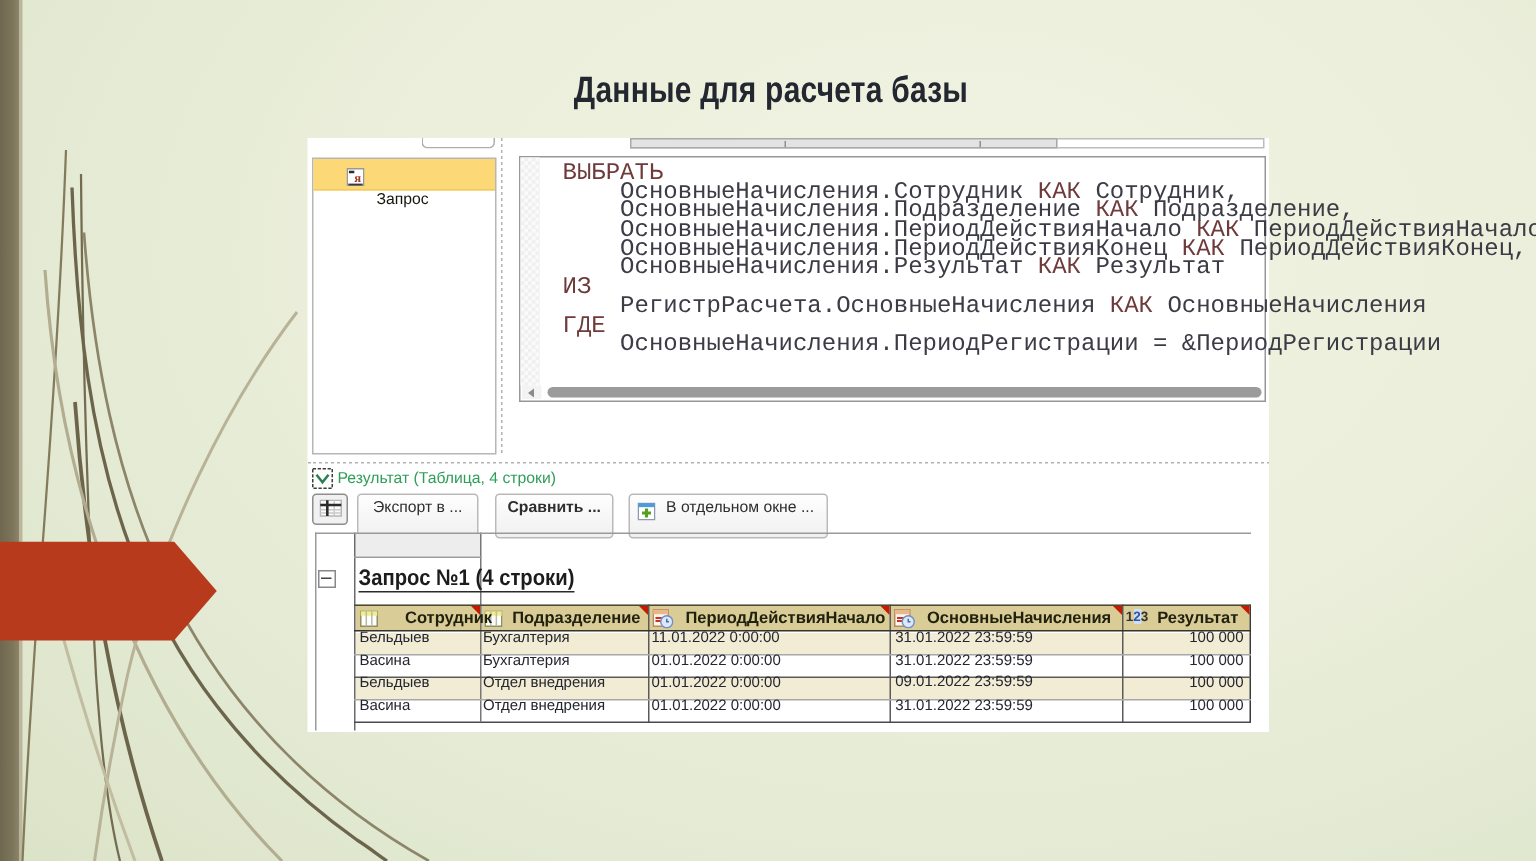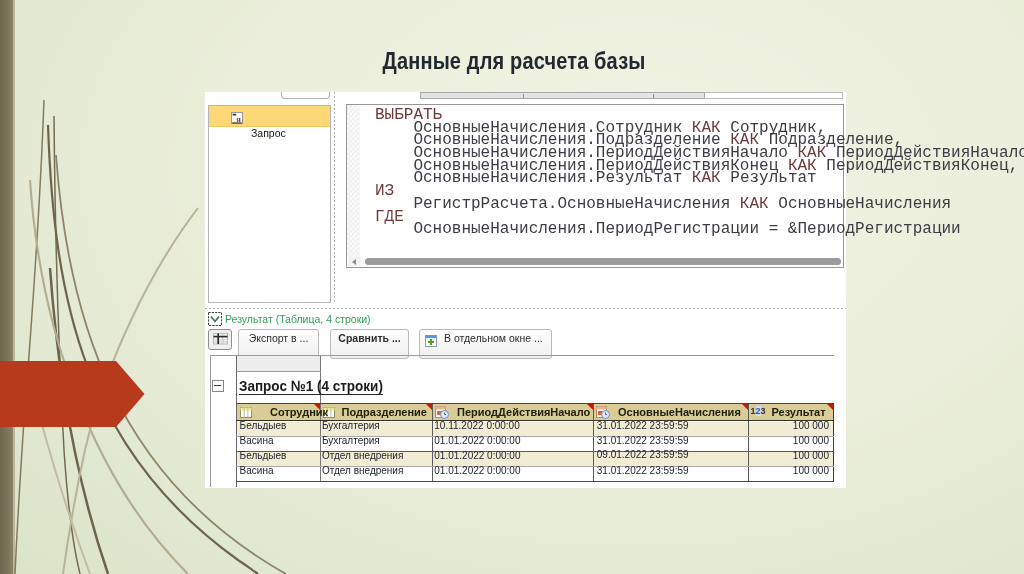--- a/index.html
+++ b/index.html
@@ -196,21 +196,21 @@
 <div class="abs hcell" style="left:771.5px;">Результат</div>
 
 <div class="abs corner" style="left:313.9px;"></div>
 <div class="abs corner" style="left:425.8px;"></div>
 <div class="abs corner" style="left:586.6px;"></div>
 <div class="abs corner" style="left:742.2px;"></div>
 <div class="abs corner" style="left:827px;"></div>
 
 <div class="abs dcell" style="left:239.6px;top:420.1px;">Бельдыев</div>
 <div class="abs dcell" style="left:322px;top:420.1px;">Бухгалтерия</div>
-<div class="abs dcell" style="left:434.3px;top:420.1px;">10.11.2022 0:00:00</div>
+<div class="abs dcell" style="left:434.3px;top:420.1px;">11.01.2022 0:00:00</div>
 <div class="abs dcell" style="left:596.8px;top:420.1px;">31.01.2022 23:59:59</div>
 <div class="abs dcell" style="left:748px;top:420.1px;width:81px;text-align:right;">100&nbsp;000</div>
 <div class="abs dcell" style="left:239.6px;top:435px;">Васина</div>
 <div class="abs dcell" style="left:322px;top:435px;">Бухгалтерия</div>
 <div class="abs dcell" style="left:434.3px;top:435px;">01.01.2022 0:00:00</div>
 <div class="abs dcell" style="left:596.8px;top:435px;">31.01.2022 23:59:59</div>
 <div class="abs dcell" style="left:748px;top:435px;width:81px;text-align:right;">100&nbsp;000</div>
 <div class="abs dcell" style="left:239.6px;top:449.9px;">Бельдыев</div>
 <div class="abs dcell" style="left:322px;top:449.9px;">Отдел внедрения</div>
 <div class="abs dcell" style="left:434.3px;top:449.9px;">01.01.2022 0:00:00</div>

